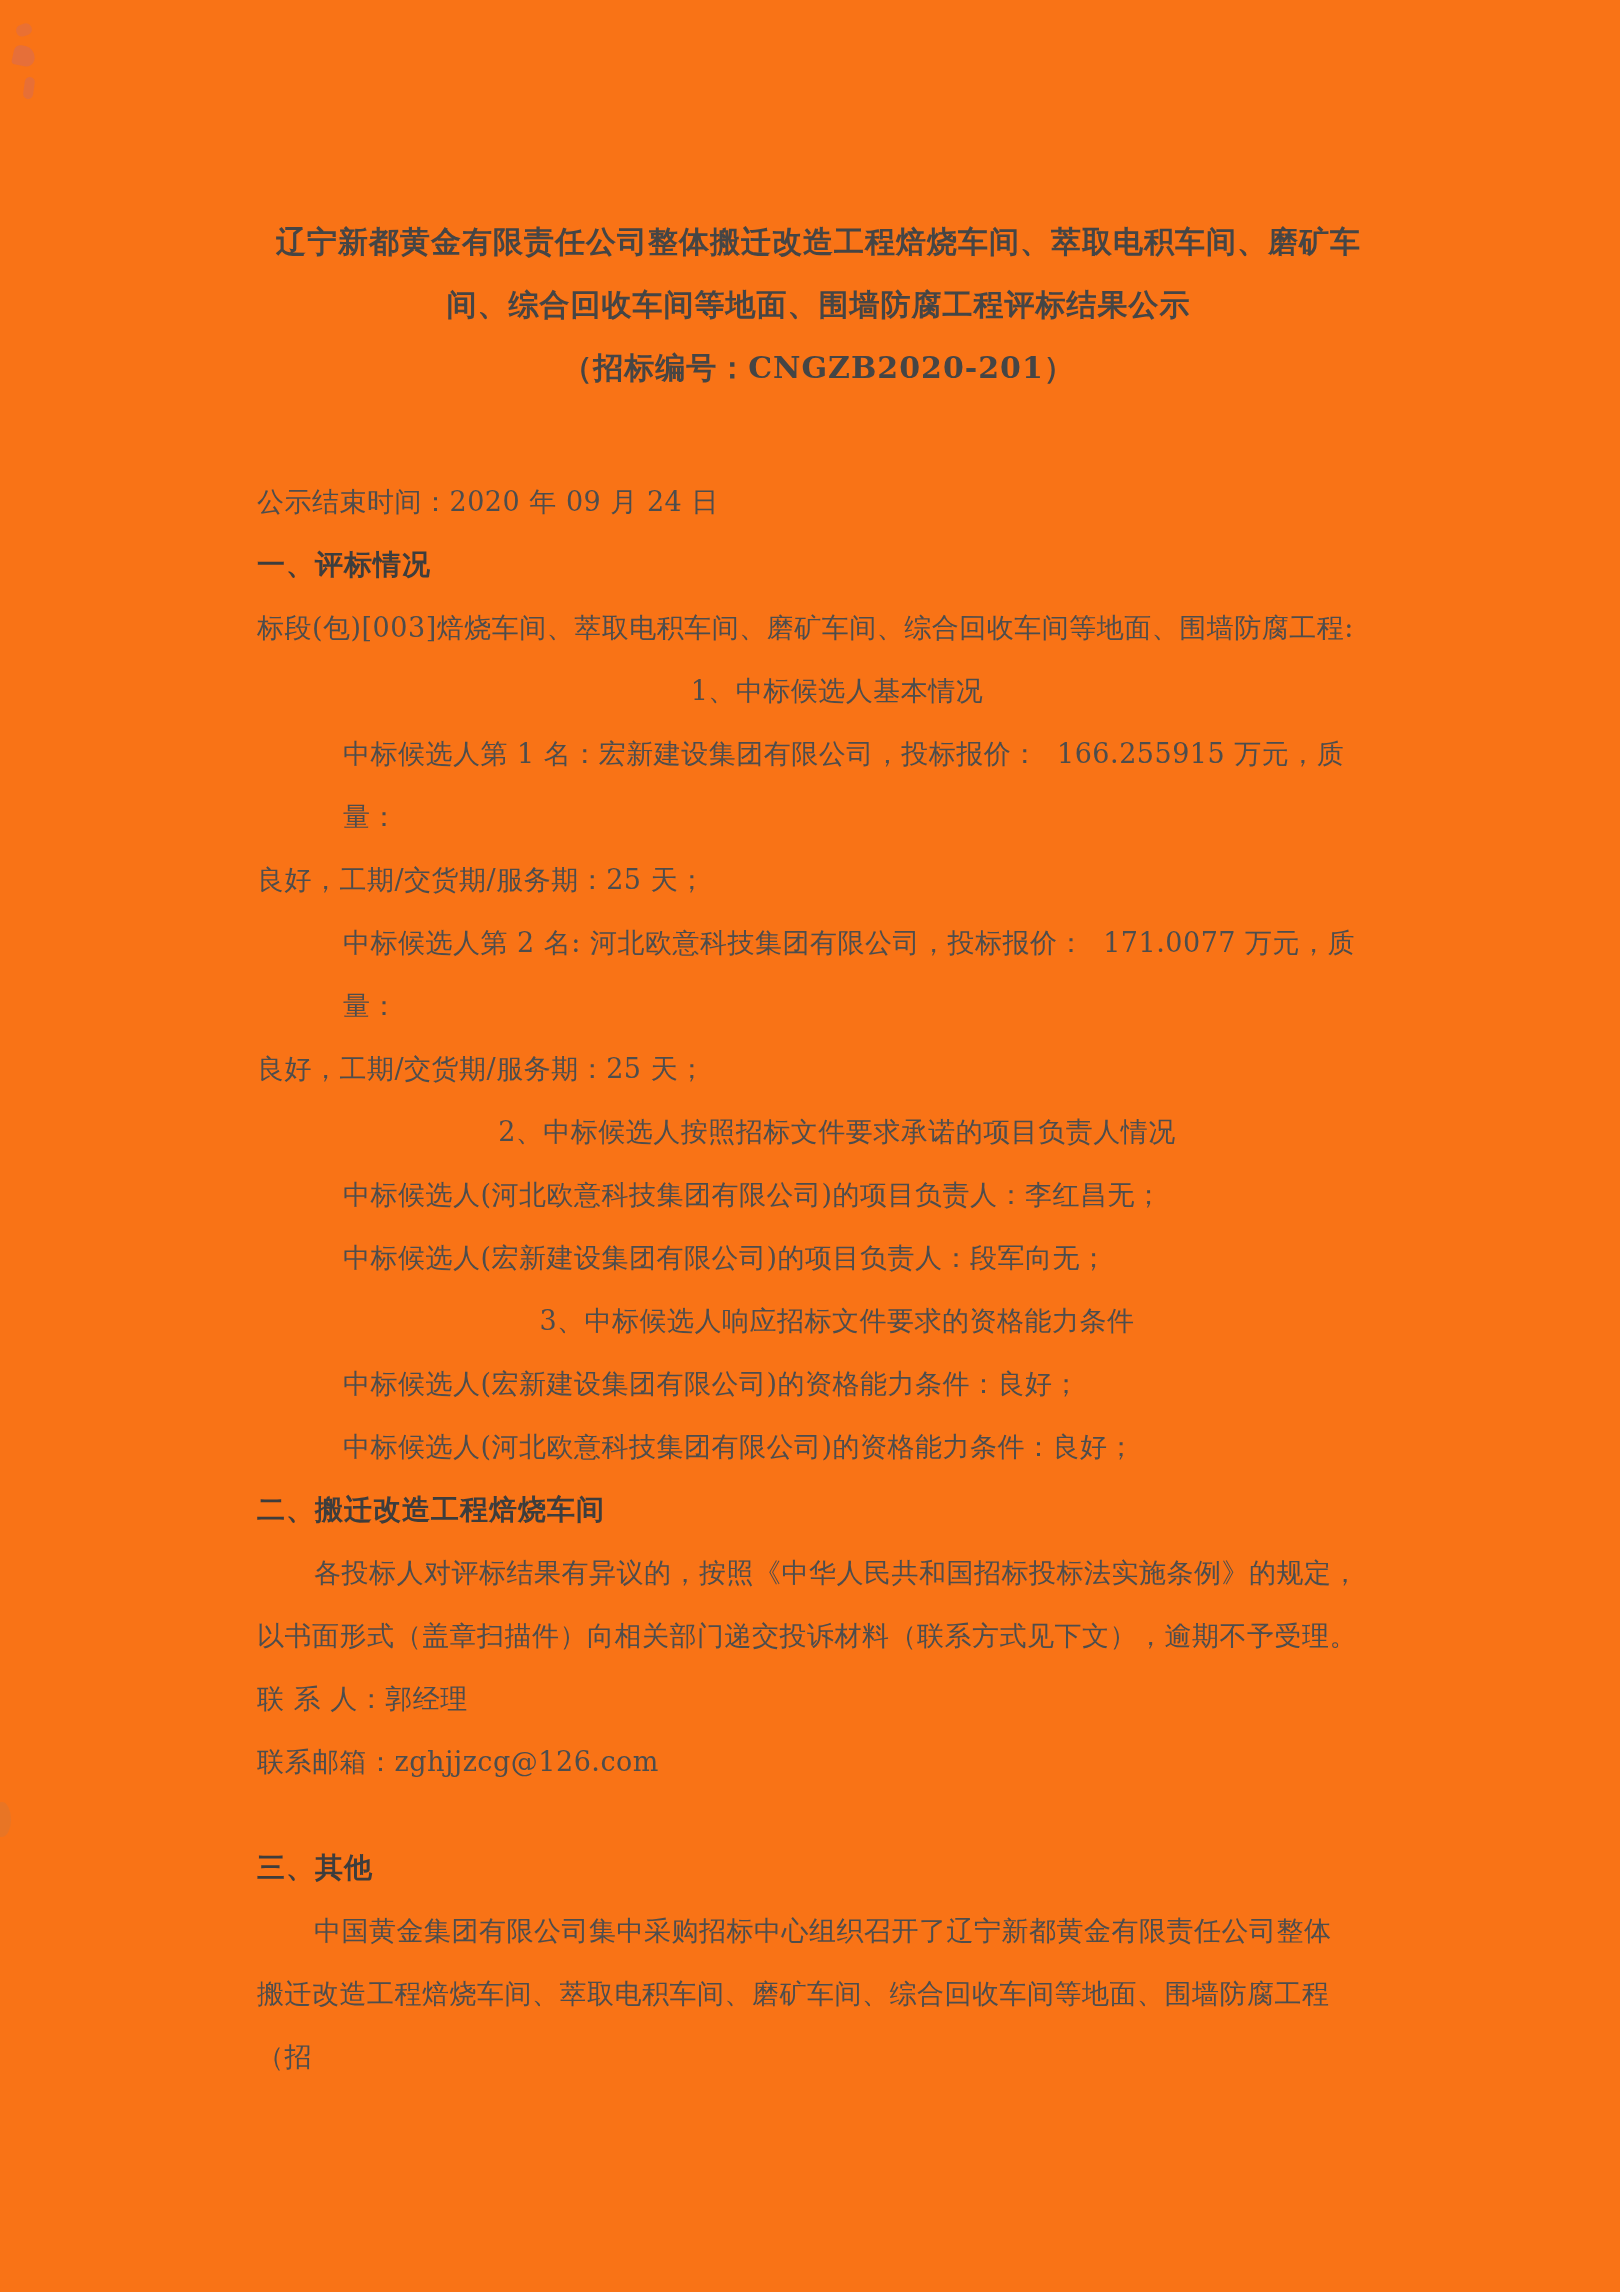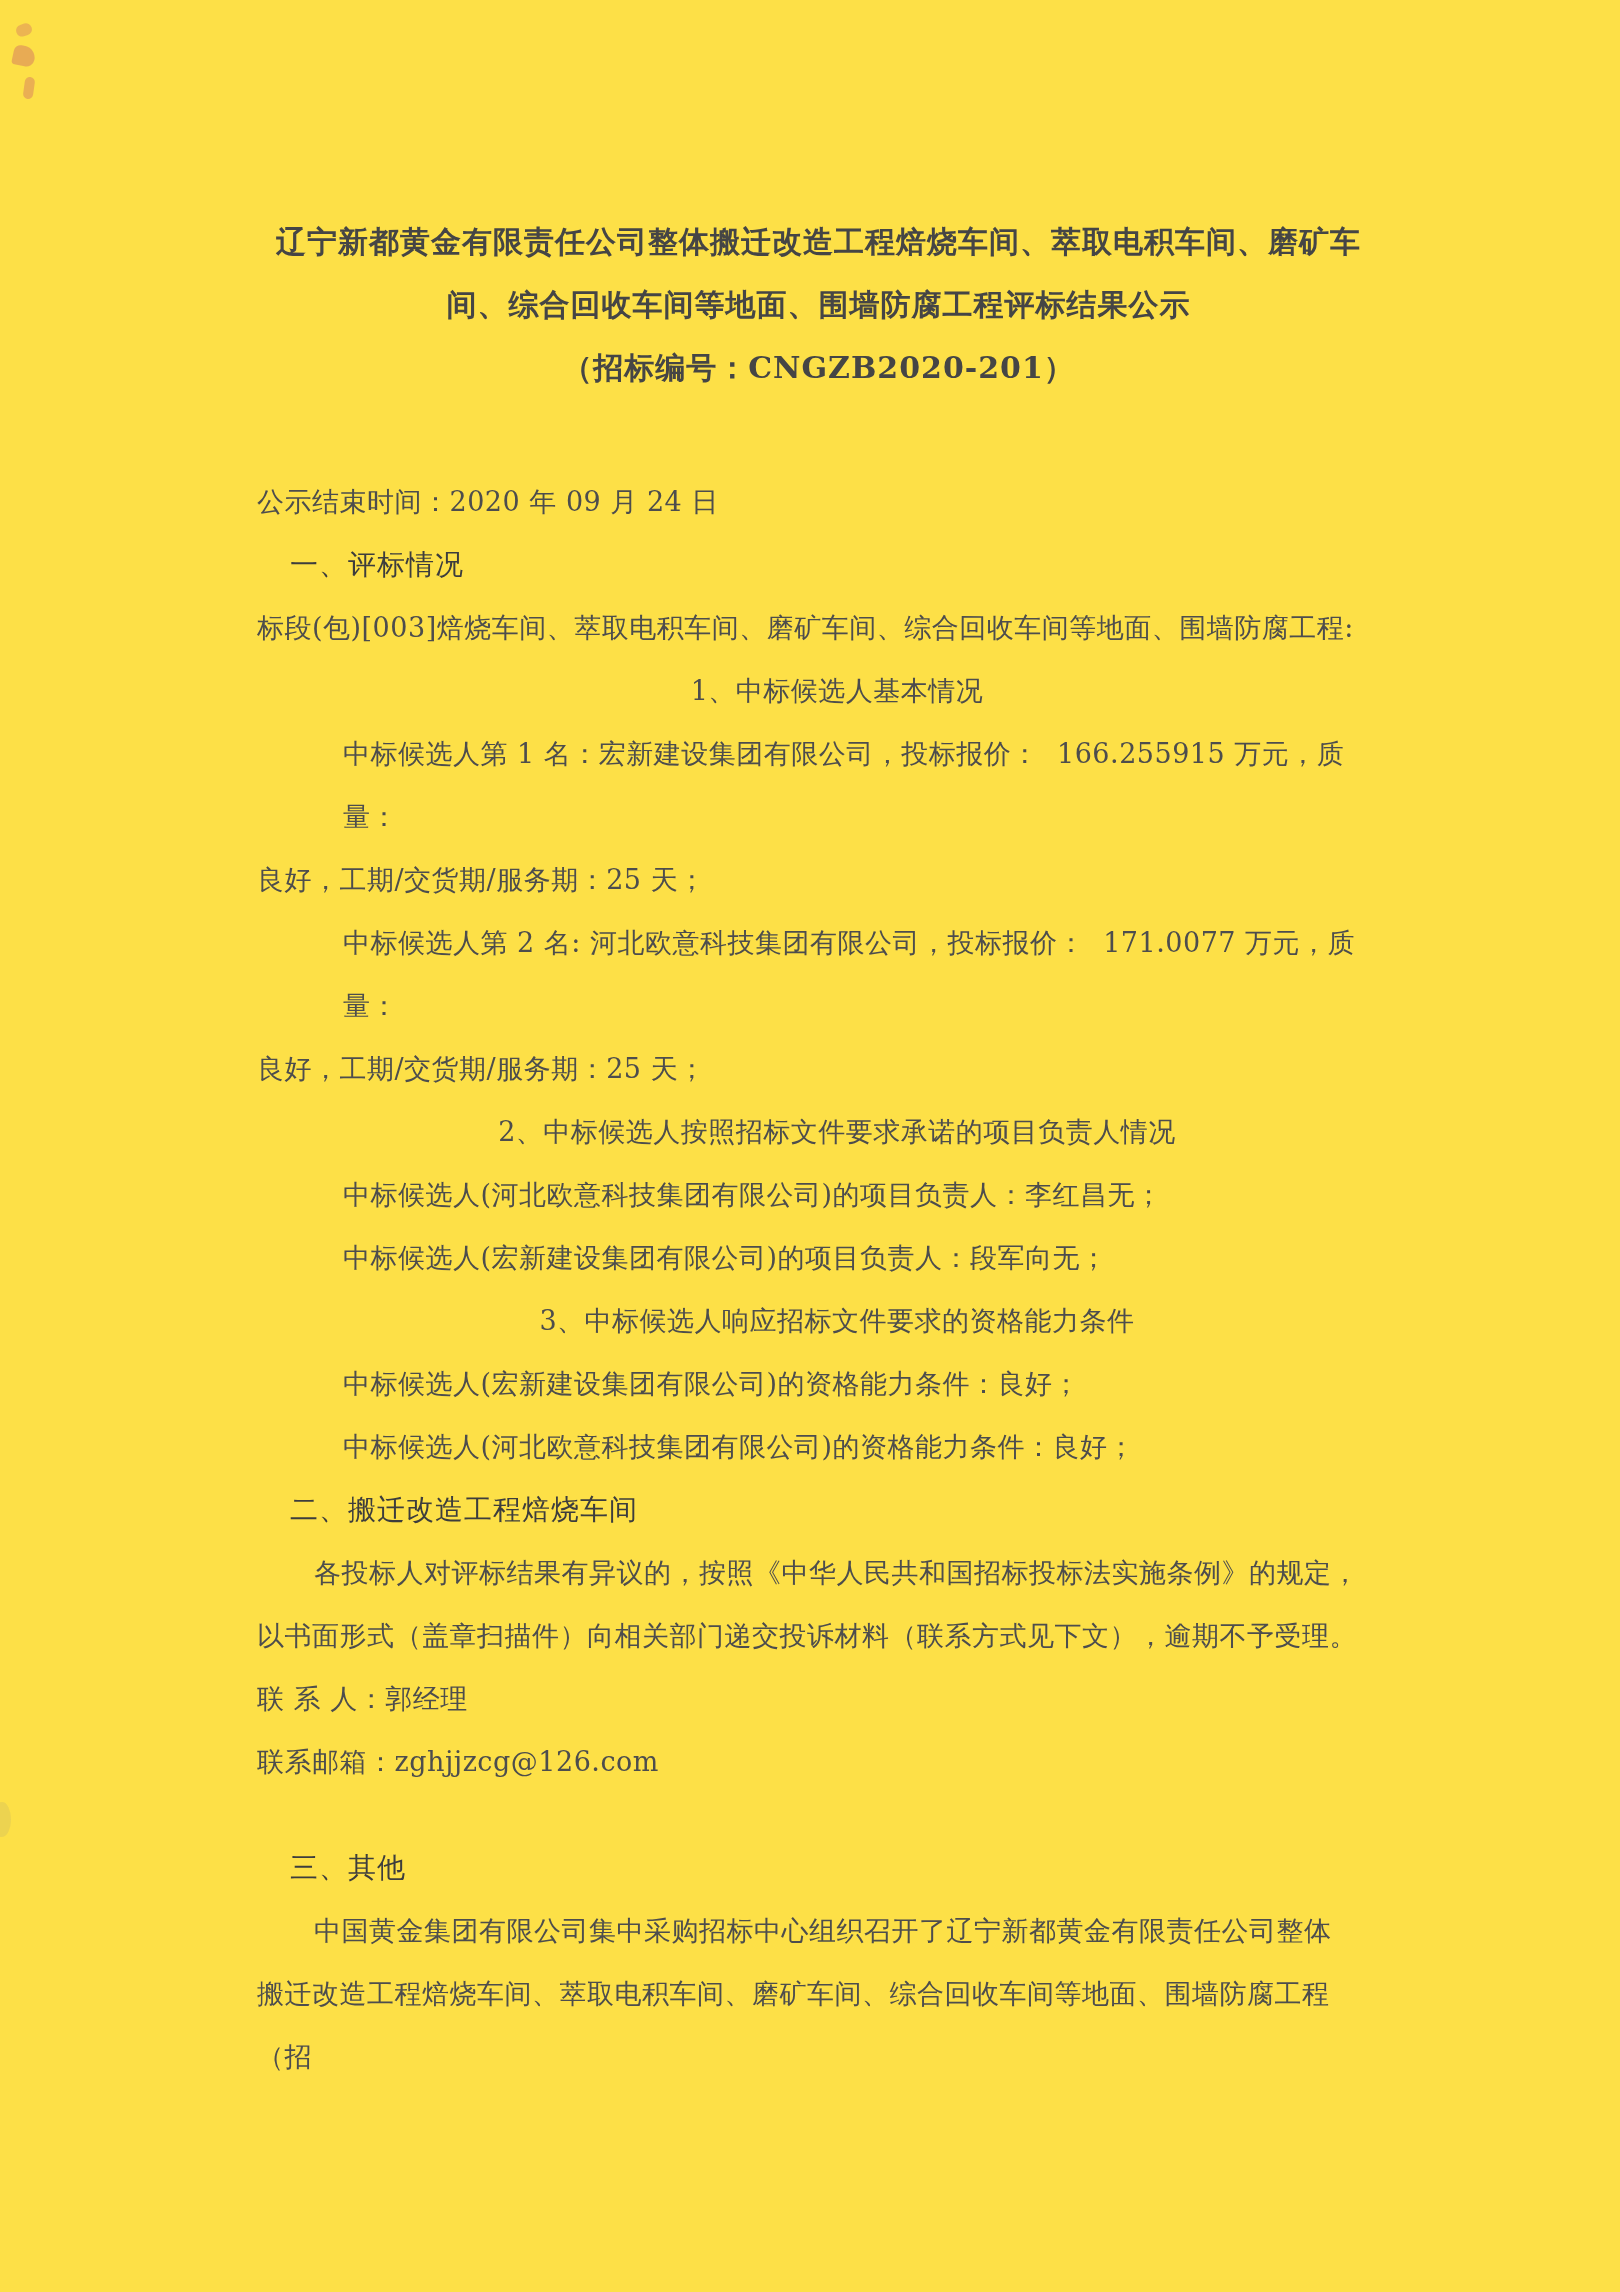--- a/index.html
+++ b/index.html
@@ -4,21 +4,21 @@
 <style>
   html, body {
     margin: 0;
     padding: 0;
     background: #ffffff;
   }
   .page {
     position: relative;
     width: 1620px;
     height: 2293px;
-    background: #fde047;
+    background: #f97316;
     overflow: hidden;
     font-family: "DejaVu Serif", "Liberation Serif", serif;
   }
   .content {
     position: absolute;
     left: 257px;
     top: 210px;
     width: 1123px;
   }
   .content p {
@@ -31,25 +31,24 @@
   }
   p.title-line {
     text-align: center;
     font-size: 30px;
     font-weight: 700;
     color: #454545;
     letter-spacing: 1px;
   }
   p.heading {
     font-family: "DejaVu Sans", "Liberation Sans", sans-serif;
-    font-weight: 400;
+    font-weight: 700;
     font-size: 28px;
     color: #3d3d3d;
     letter-spacing: 1px;
-    margin-left: 33px;
   }
   p.deadline { margin-top: 71px; }
   p.heading-other { margin-top: 43px; }
   .ind-num  { padding-left: 37px; text-align: center; }
   .ind-sub  { padding-left: 86px; }
   .ind-para { padding-left: 57px; }
 
   
   .pen-mark {
     position: absolute;

